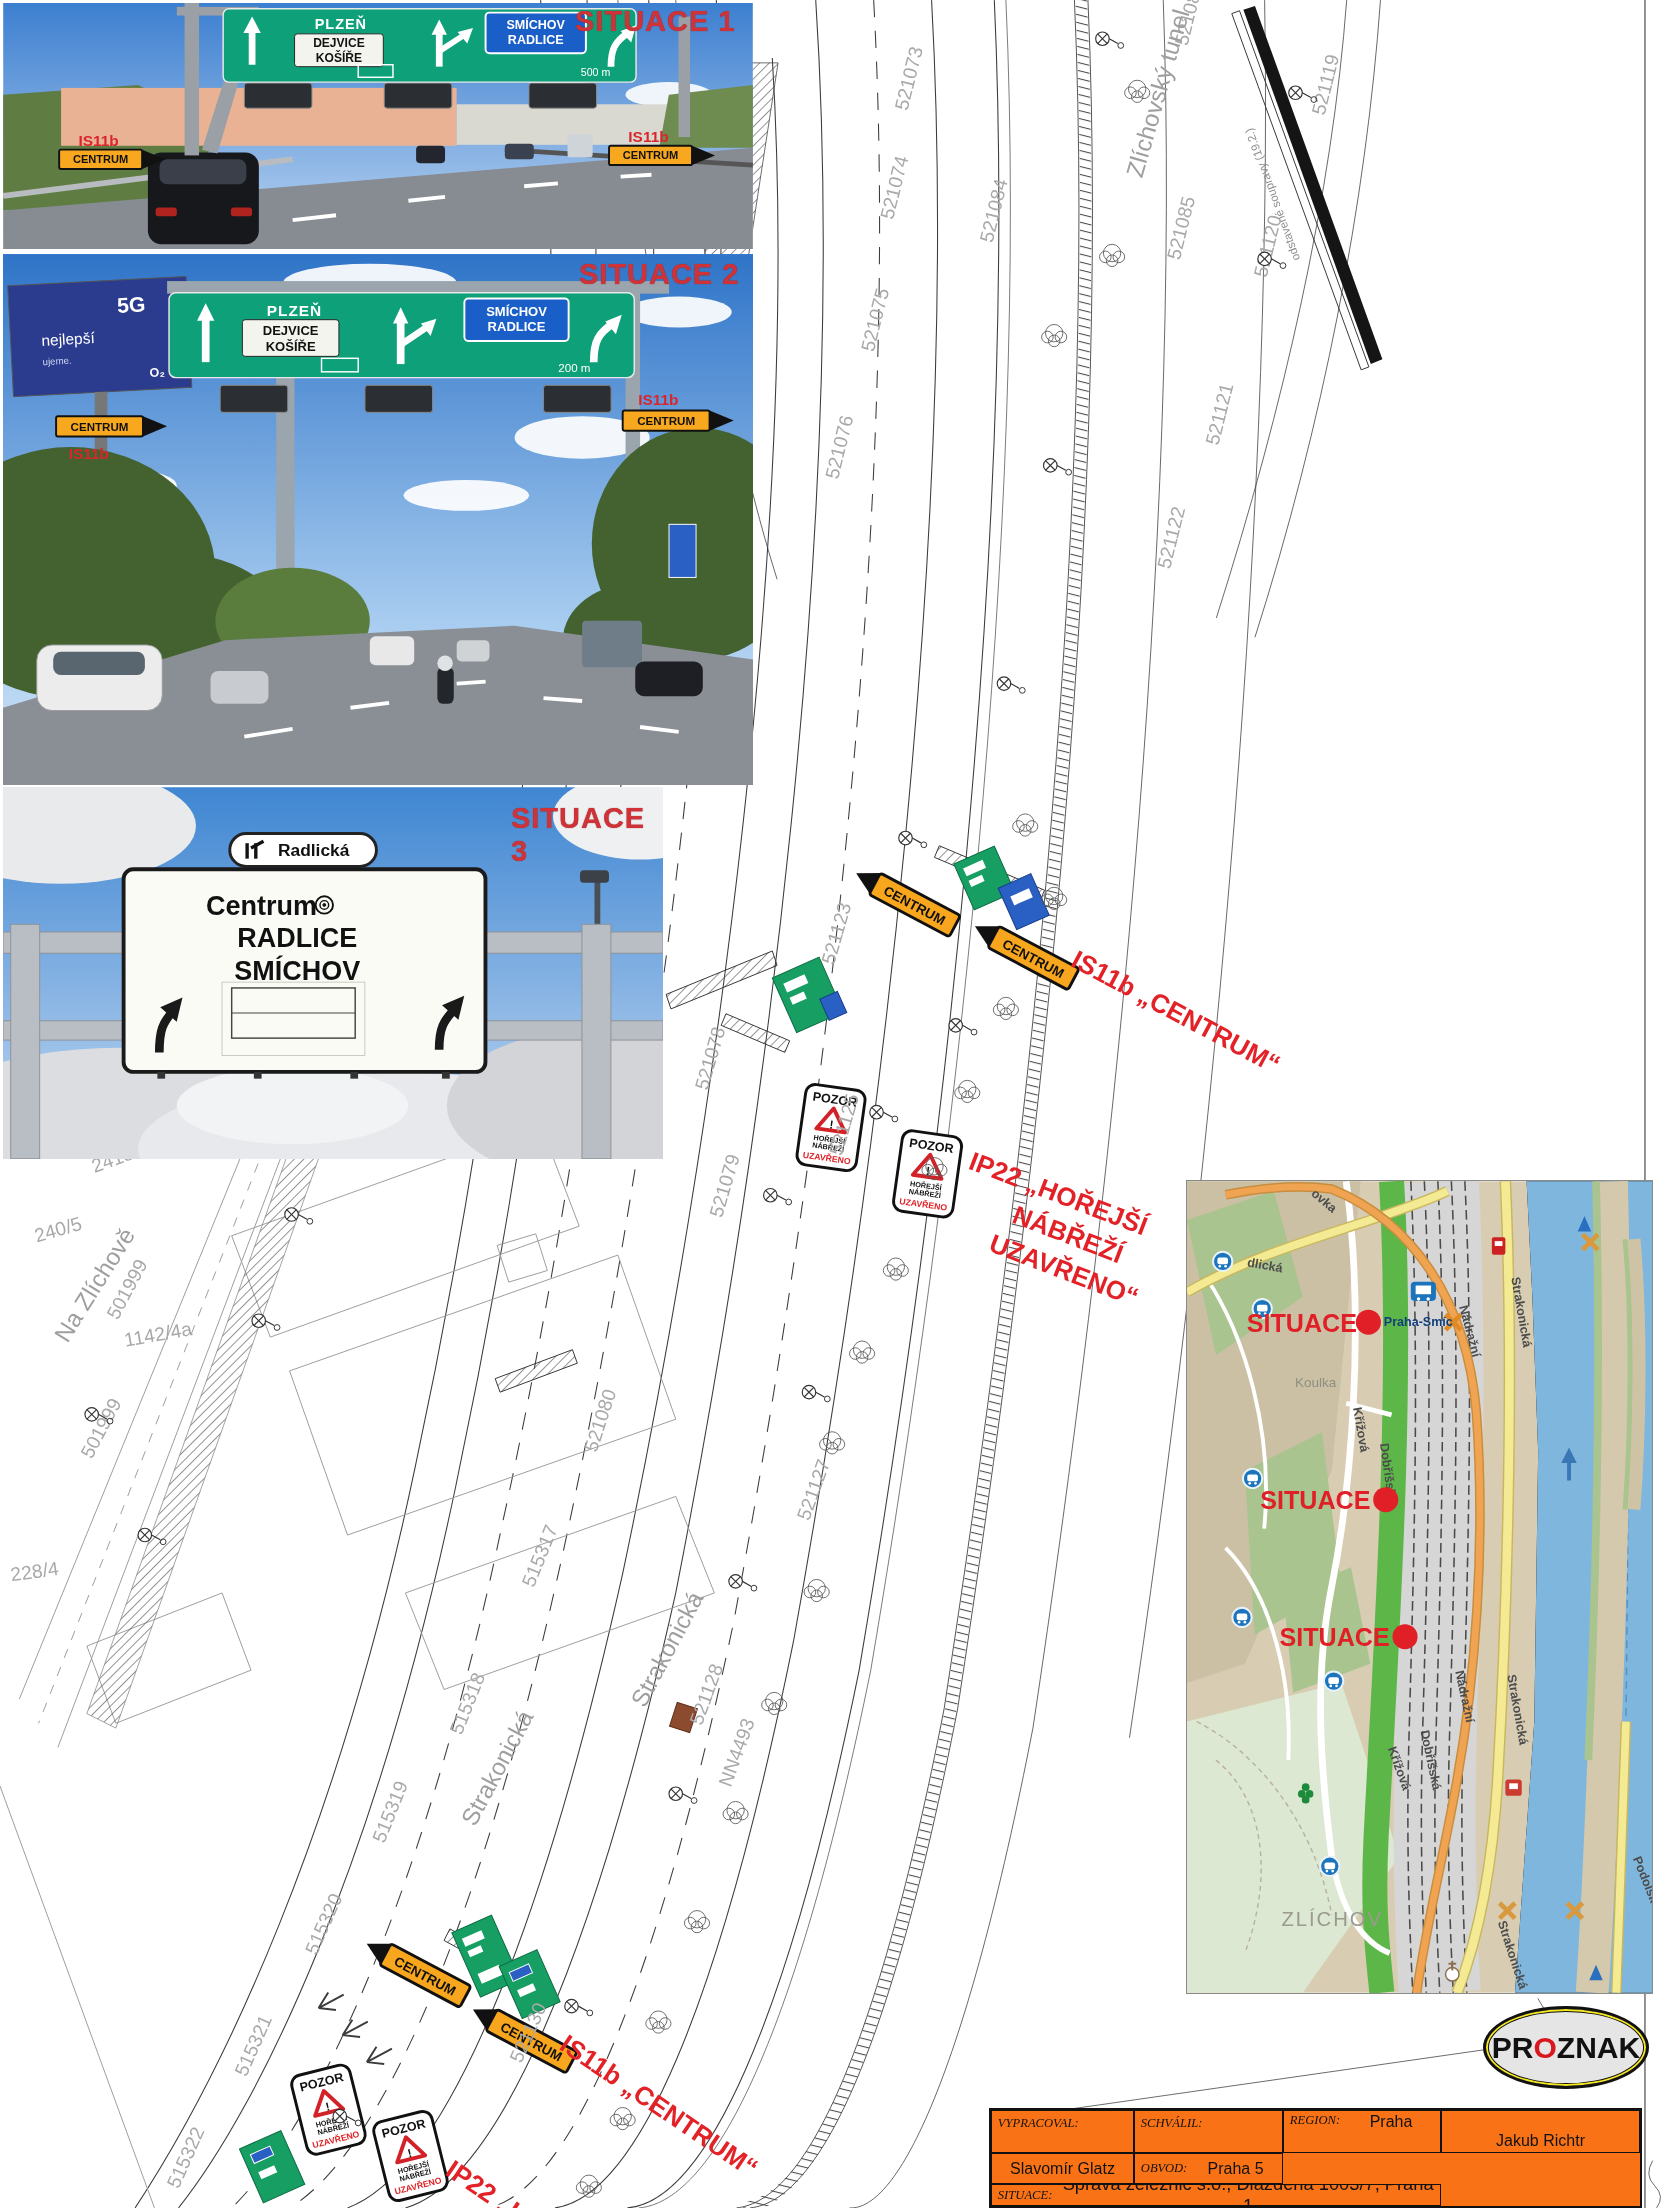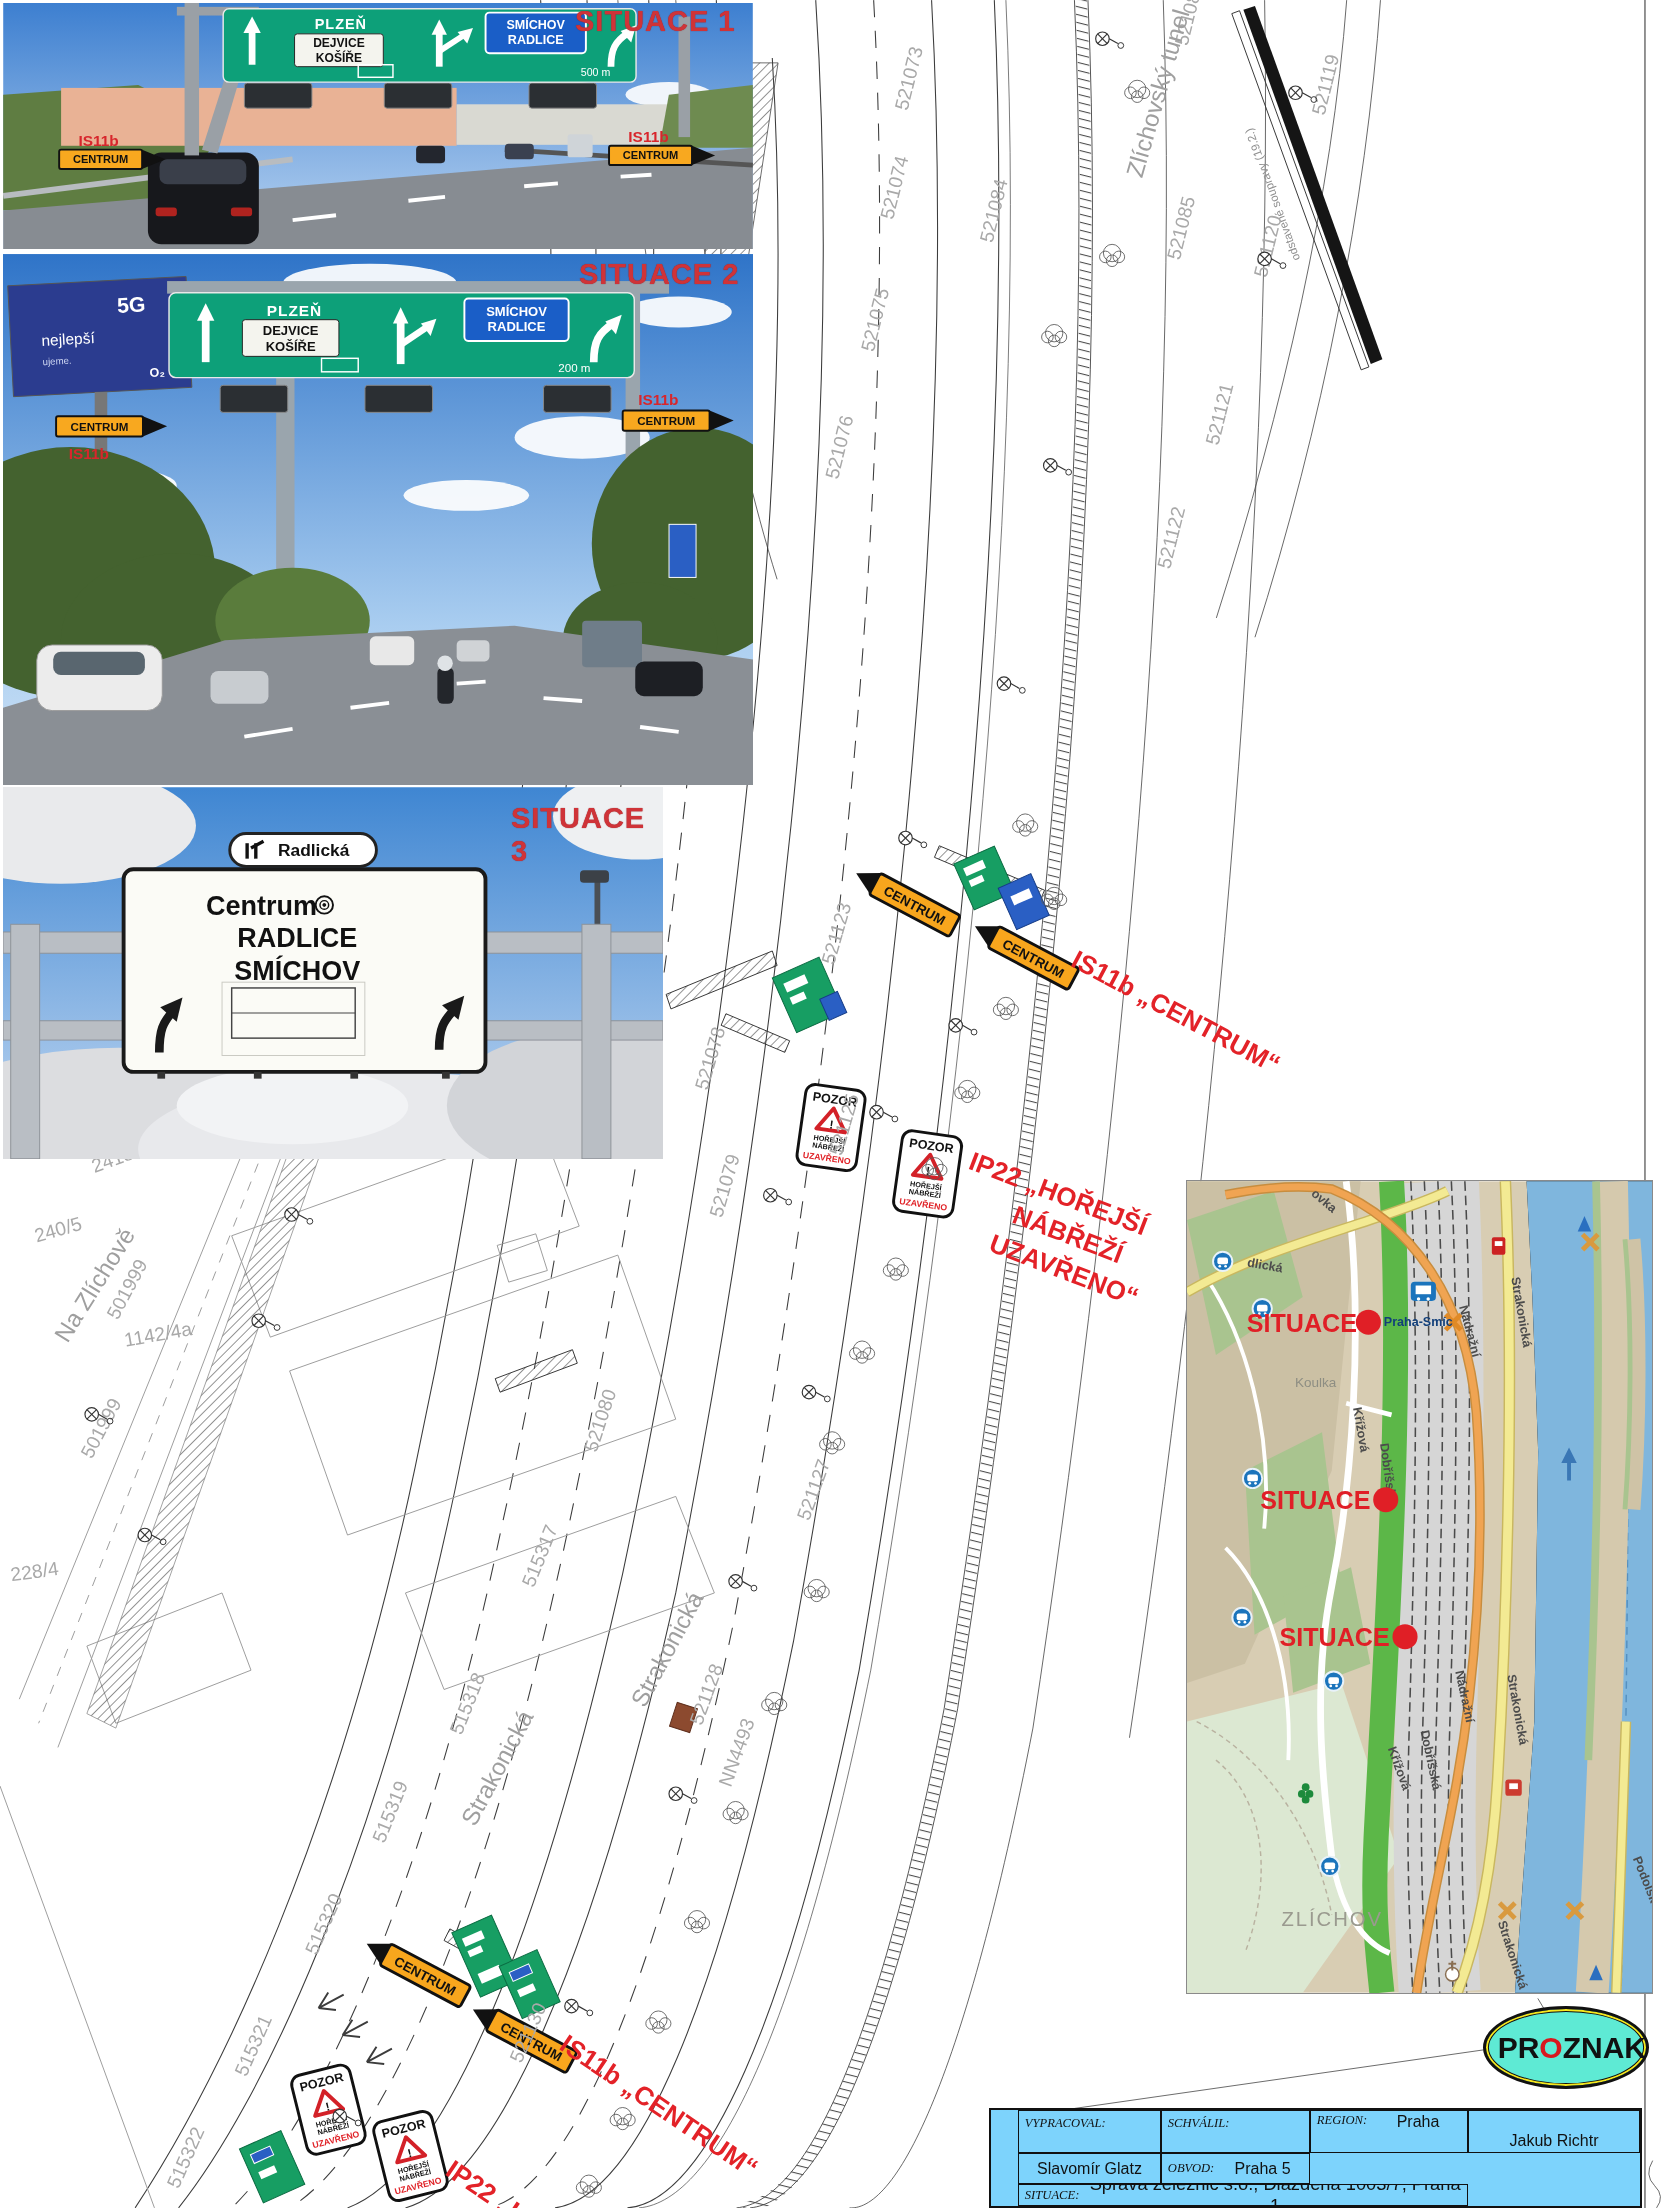--- a/index.html
+++ b/index.html
@@ -16,31 +16,31 @@
   text.tracklbl{fill:#8f8f8f;font-size:12px;}
   text.redann{fill:#e32228;font-size:27px;font-weight:bold;}
   
   text.m-street{fill:#4c4c4c;font-size:13px;font-weight:bold;}
   text.m-area{fill:#8e8e83;font-size:14px;}
   text.m-areabig{fill:#9a9a8f;font-size:21px;letter-spacing:2px;}
   text.m-station{fill:#123f7a;font-size:13px;font-weight:bold;}
   text.m-marker{fill:#e01f26;font-size:26px;font-weight:bold;}
   
   .tblock{position:absolute;left:989px;top:2108px;width:653px;height:100px;border:2.9px solid #111;
-          box-sizing:border-box;display:grid;background:#7dd3fc;
-          grid-template-columns:143px 149px 158px 1fr;grid-template-rows:43px 31px 1fr;padding-left:27px;}
+          box-sizing:border-box;display:grid;background:#f97316;
+          grid-template-columns:143px 149px 158px 1fr;grid-template-rows:43px 31px 1fr;}
   .tcell{border:1.9px solid #111;box-sizing:border-box;position:relative;padding:1.9px 5.8px;overflow:hidden;}
   .tlabel{font-family:"Liberation Serif",serif;font-style:italic;font-size:12.6px;color:#111;}
   .tval{font-size:16px;color:#111;text-align:center;}
   .company{grid-column:4;grid-row:1/4;font-family:"Liberation Serif",serif;font-weight:bold;
            font-size:12px;line-height:14px;padding:3.9px 7.7px;}
   .company .cname{font-style:italic;font-size:14.5px;}
-  .proznak{position:absolute;left:1483px;top:2006px;width:160px;height:77px;background:#5eead4;
+  .proznak{position:absolute;left:1483px;top:2006px;width:160px;height:77px;background:#e5e5e5;
            border:3.9px solid #111;border-radius:50%;box-shadow:inset 0 0 0 1.9px #f6e81e, inset 0 0 0 2.9px #111;
-           display:flex;align-items:center;justify-content:flex-end;font-weight:bold;font-size:30px;color:#111;
+           display:flex;align-items:center;justify-content:center;font-weight:bold;font-size:30px;color:#111;
            letter-spacing:0px;}
   .proznak .o{color:#d8181f;}
 </style>
 </head>
 <body>
 
 <div class="sheet">
 
   <svg class="abs" style="left:0;top:0" width="1672" height="2208" viewBox="0 0 1732 2287">
     <defs>

